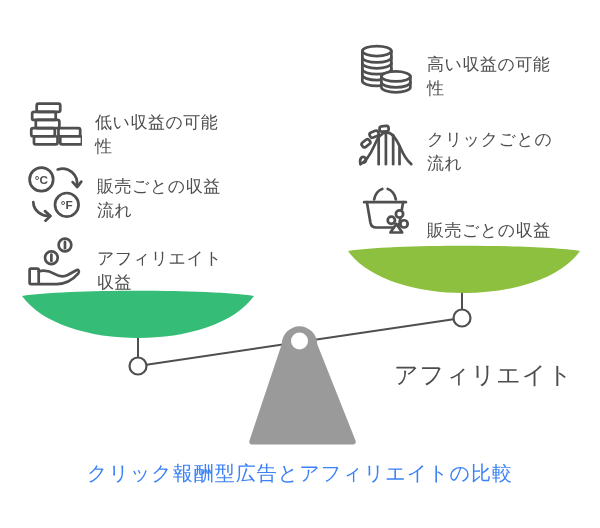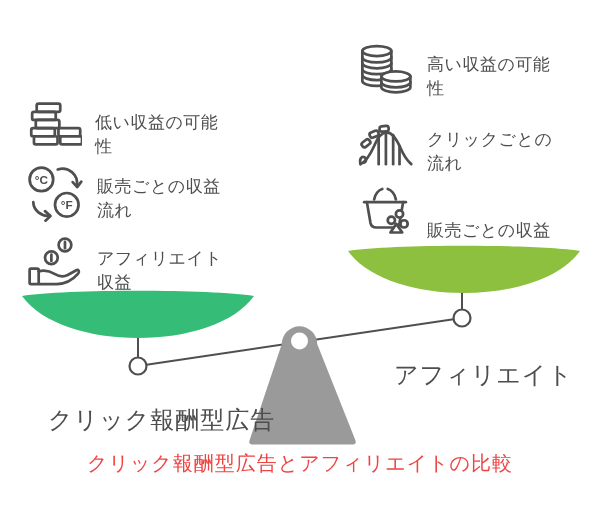--- a/index.html
+++ b/index.html
@@ -19,22 +19,22 @@
   .item .txt.mid{margin-top:19px;}
   .l1{left:24px;top:100px;}
   .l2{left:26px;top:164px;}
   .l3{left:26px;top:236px;}
   .r1{left:356px;top:42px;}
   .r2{left:356px;top:117px;}
   .r3{left:356px;top:184px;}
   .side-label{position:absolute;font-size:24px;letter-spacing:1px;}
   .label-left{left:48px;top:404px;}
   .label-right{left:394px;top:359px;}
-  .caption{position:absolute;left:0;right:0;top:450px;text-align:center;
-    font-size:20px;letter-spacing:1px;color:#ef4444;}
+  .caption{position:absolute;left:0;right:0;top:460px;text-align:center;
+    font-size:20px;letter-spacing:1px;color:#3b82f6;}
   .icon-text{font-family:"Liberation Sans","DejaVu Sans",sans-serif;
     font-weight:bold;stroke:none;fill:#4f4f4f;}
 </style>
 </head>
 <body>
 
 <div class="canvas">
 
   <svg class="scale" viewBox="0 0 600 528">
     <line class="ln" x1="138" y1="332" x2="138" y2="358"></line>
@@ -143,17 +143,16 @@
         <path d="M35 5.5 C39 6.5 43 11 44 17"></path>
         <circle cx="39" cy="40" r="4" fill="#fff"></circle>
         <circle cx="48" cy="33" r="4" fill="#fff"></circle>
         <circle cx="53" cy="44" r="4" fill="#fff"></circle>
         <path d="M38 53.5 L44.5 44 L51 53.5 Z" fill="#fff"></path>
       </svg>
     </span>
     <div class="txt mid">販売ごとの収益</div>
   </div>
 
-  <div class="side-label label-left">クリック報酬型広告</div>
   <div class="side-label label-right">アフィリエイト</div>
   <div class="caption">クリック報酬型広告とアフィリエイトの比較</div>
 
 </div>
 
 </body></html>

